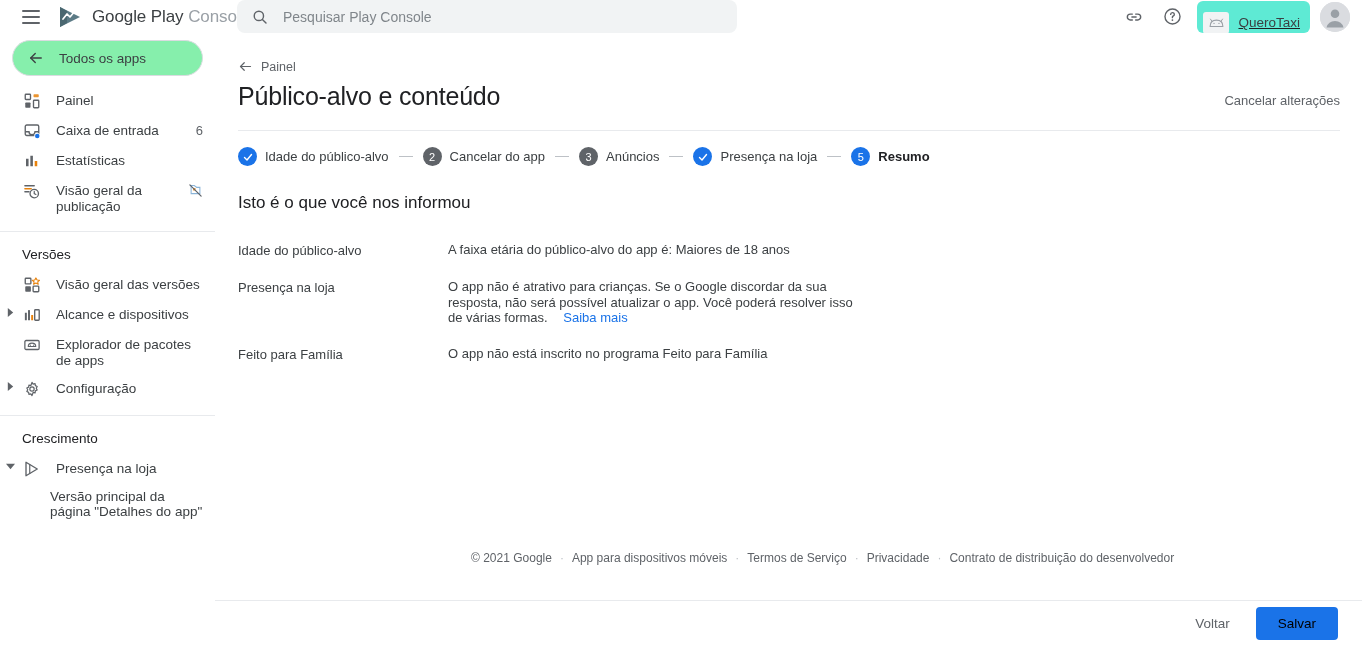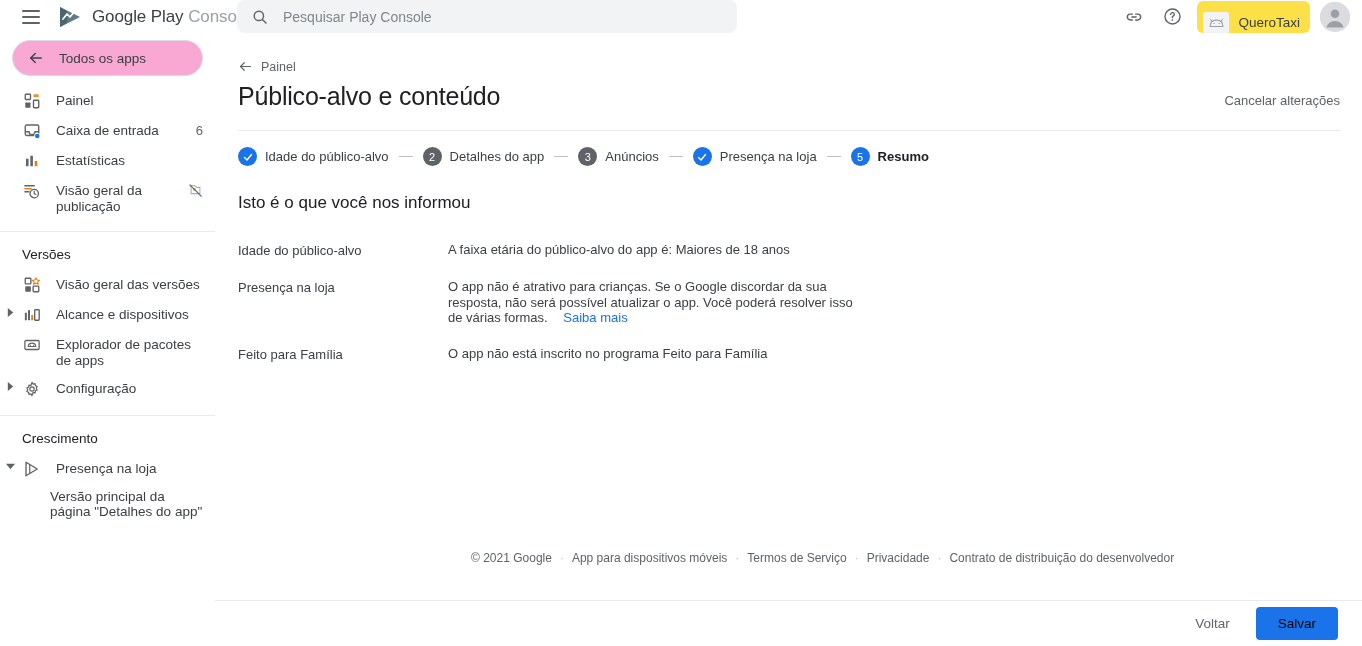--- a/index.html
+++ b/index.html
@@ -50,43 +50,43 @@
     display: flex; align-items: center; gap: 4px;
   }
   .icon-btn {
     width: 34px; height: 34px; border-radius: 50%;
     display: flex; align-items: center; justify-content: center;
     cursor: pointer; background: transparent; border: none;
   }
   .app-chip {
     display: flex; align-items: center; gap: 9px;
     height: 32px; padding: 12px 10px 0 6px;
-    border-radius: 6px; background: #fde047; cursor: pointer;
-    margin-left: 4px; margin-right: 6px;
+    border-radius: 6px; background: #5eead4; cursor: pointer;
+    margin-left: 4px; margin-right: 6px; text-decoration: underline;
   }
   .app-chip .droid-box {
     width: 26px; height: 22px; background: #f1f3f4; border-radius: 3px;
     display: flex; align-items: center; justify-content: center;
   }
   .app-chip-name { font-size: 13.5px; color: #3c4043; white-space: nowrap; }
   .avatar {
     width: 30px; height: 30px; border-radius: 50%; background: #dadce0;
     display: flex; align-items: center; justify-content: center; cursor: pointer;
   }
 
   
   .sidebar {
     position: absolute; left: 0; top: 33px; width: 215px; height: 613px;
     background: #fff; overflow: hidden;
   }
   .allapps {
     margin: 7px 12px 0 12px; height: 36px;
     border: 1px solid #dadce0; border-radius: 18px;
     display: flex; align-items: center; gap: 14px; padding-left: 14px;
-    cursor: pointer; background: #f9a8d4;
+    cursor: pointer; background: #86efac;
   }
   .allapps-label { font-size: 13.5px; color: #3c4043; }
 
   .nav-section { padding-top: 10px; }
   .nav-item {
     display: flex; align-items: flex-start; min-height: 30px;
     padding: 5px 12px 5px 0; cursor: pointer; position: relative;
   }
   .nav-caret {
     width: 16px; flex: none; margin-left: 2px; padding-top: 3px;
@@ -441,21 +441,21 @@
         <svg width="12" height="12" viewBox="0 0 24 24">
             <polyline points="5,13 10,18 19,7" fill="none" stroke="#fff" stroke-width="2.8" stroke-linecap="round" stroke-linejoin="round"></polyline>
           </svg>
       </span>
       <span class="step-label">Idade do público-alvo</span>
     </div>
     <span class="step-sep"></span>
 
     <div class="step">
       <span class="step-dot" style="background:#5f6368;">2</span>
-      <span class="step-label">Detalhes do app</span>
+      <span class="step-label">Cancelar do app</span>
     </div>
     <span class="step-sep"></span>
 
     <div class="step">
       <span class="step-dot" style="background:#5f6368;">3</span>
       <span class="step-label">Anúncios</span>
     </div>
     <span class="step-sep"></span>
 
     <div class="step">

